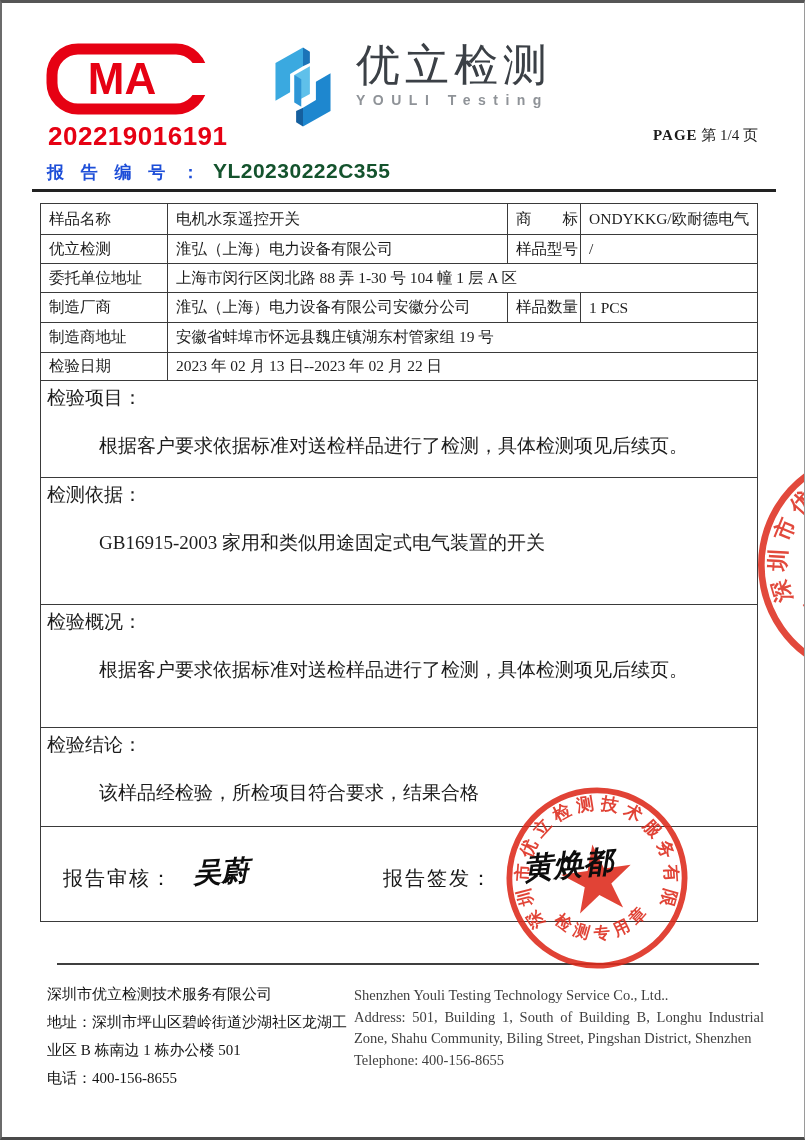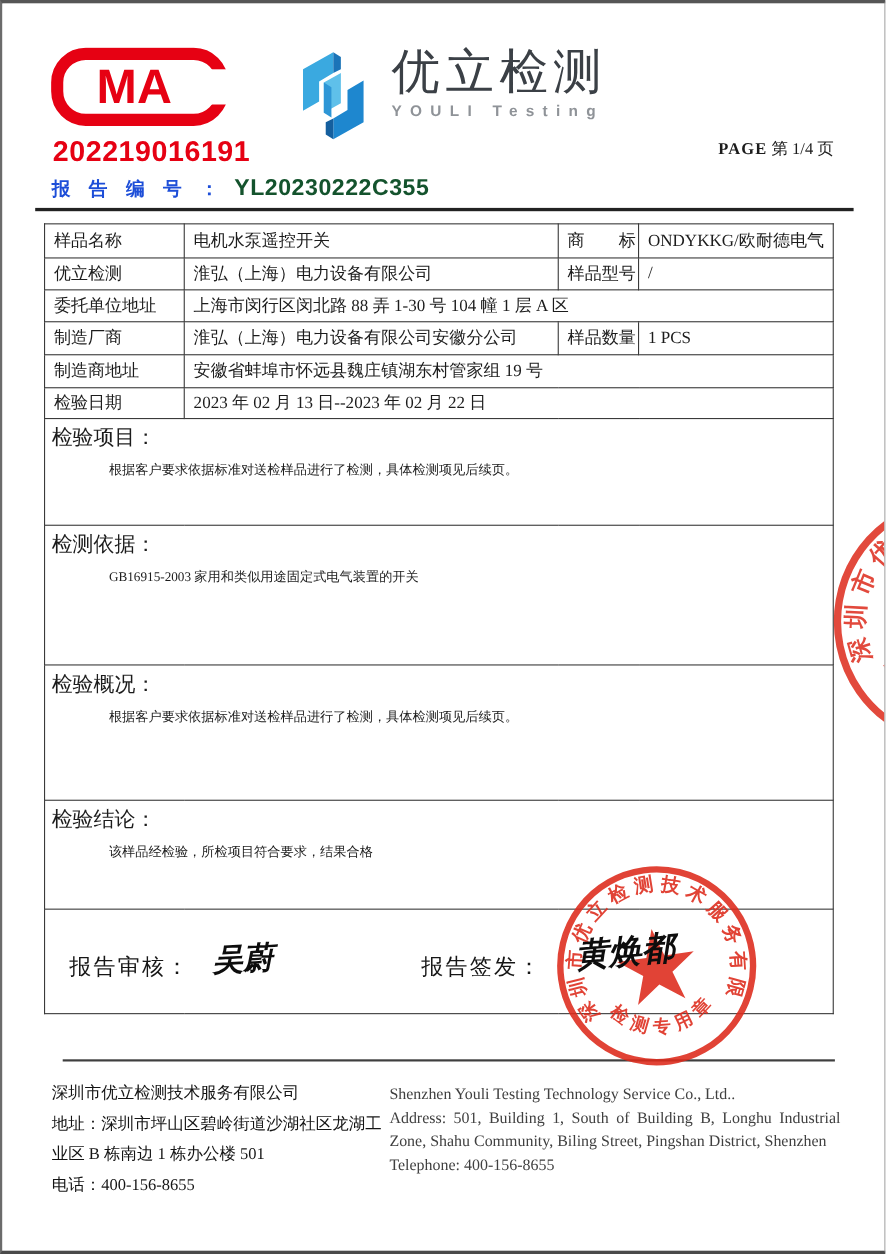--- a/index.html
+++ b/index.html
@@ -27,21 +27,21 @@
   .rule-heavy{position:absolute;left:30px;top:186px;width:744px;height:2.5px;background:#222;}
   
   .tbl{position:absolute;left:38px;top:200px;border-collapse:collapse;table-layout:fixed;width:717px;}
   .tbl td{border:1.6px solid #3a3a3a;font-size:15.5px;padding:2px 8px;vertical-align:middle;
           overflow:hidden;white-space:nowrap;}
   .c1{width:127px;} .c2{width:340px;} .c3{width:73px;} .c4{width:177px;}
   .h31{height:31px;} .h29{height:29px;} .h28{height:28px;} .h30{height:30px;}
   .sect{vertical-align:top !important;white-space:normal !important;padding:4px 6px !important;}
   .s88{height:88px;} .s118{height:118px;} .s114{height:114px;} .s90{height:90px;} .s94{height:94px;}
   .sect-title{font-size:19px;}
-  .sect-body{font-size:12px;padding-left:52px;margin-top:7px;line-height:1.5;}
+  .sect-body{font-size:19px;padding-left:52px;margin-top:21px;line-height:1.5;}
   .sig-cell{position:relative;padding:0 !important;}
   .sig-label{position:absolute;font-family:"Liberation Sans",sans-serif;font-size:20px;
              color:#161616;top:38px;letter-spacing:2px;}
   .sig-name{position:absolute;font-weight:bold;font-style:italic;color:#0d0d0d;z-index:5;}
   
   .stamp-main{position:absolute;left:500px;top:780px;width:190px;height:190px;z-index:3;
               transform:rotate(-8deg);opacity:0.88;}
   .stamp-edge{position:absolute;right:0;top:450px;width:52px;height:215px;overflow:hidden;z-index:3;opacity:0.85;}
   .stamp-edge svg{position:absolute;left:0;top:-8px;transform:rotate(10deg);}
   

